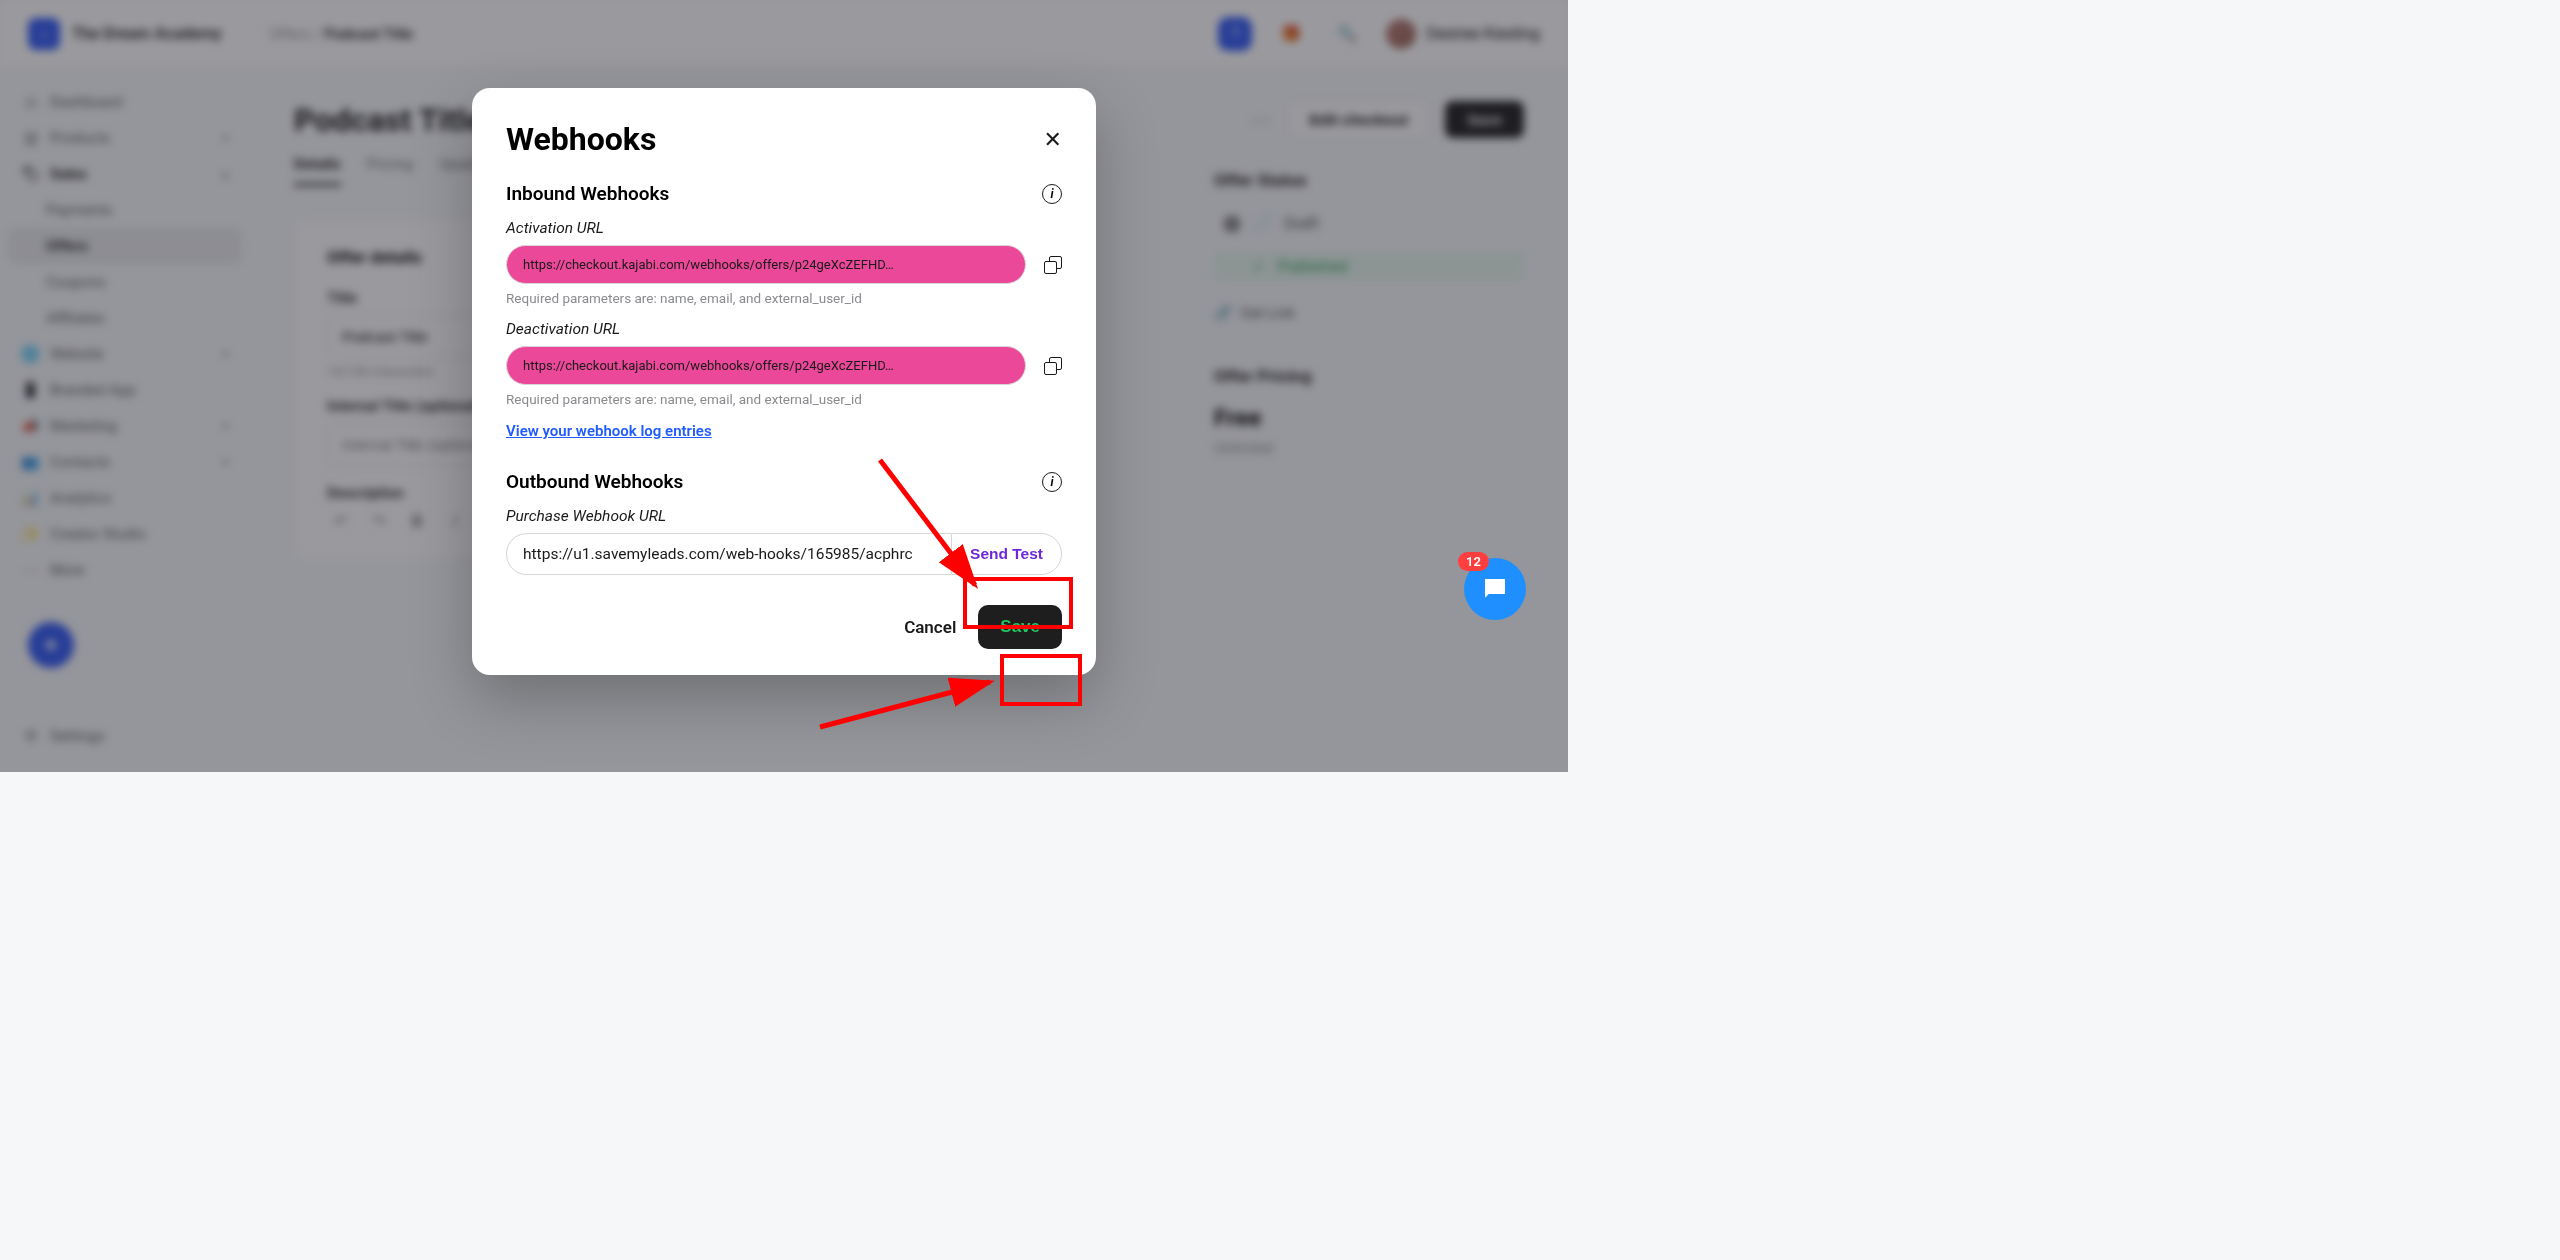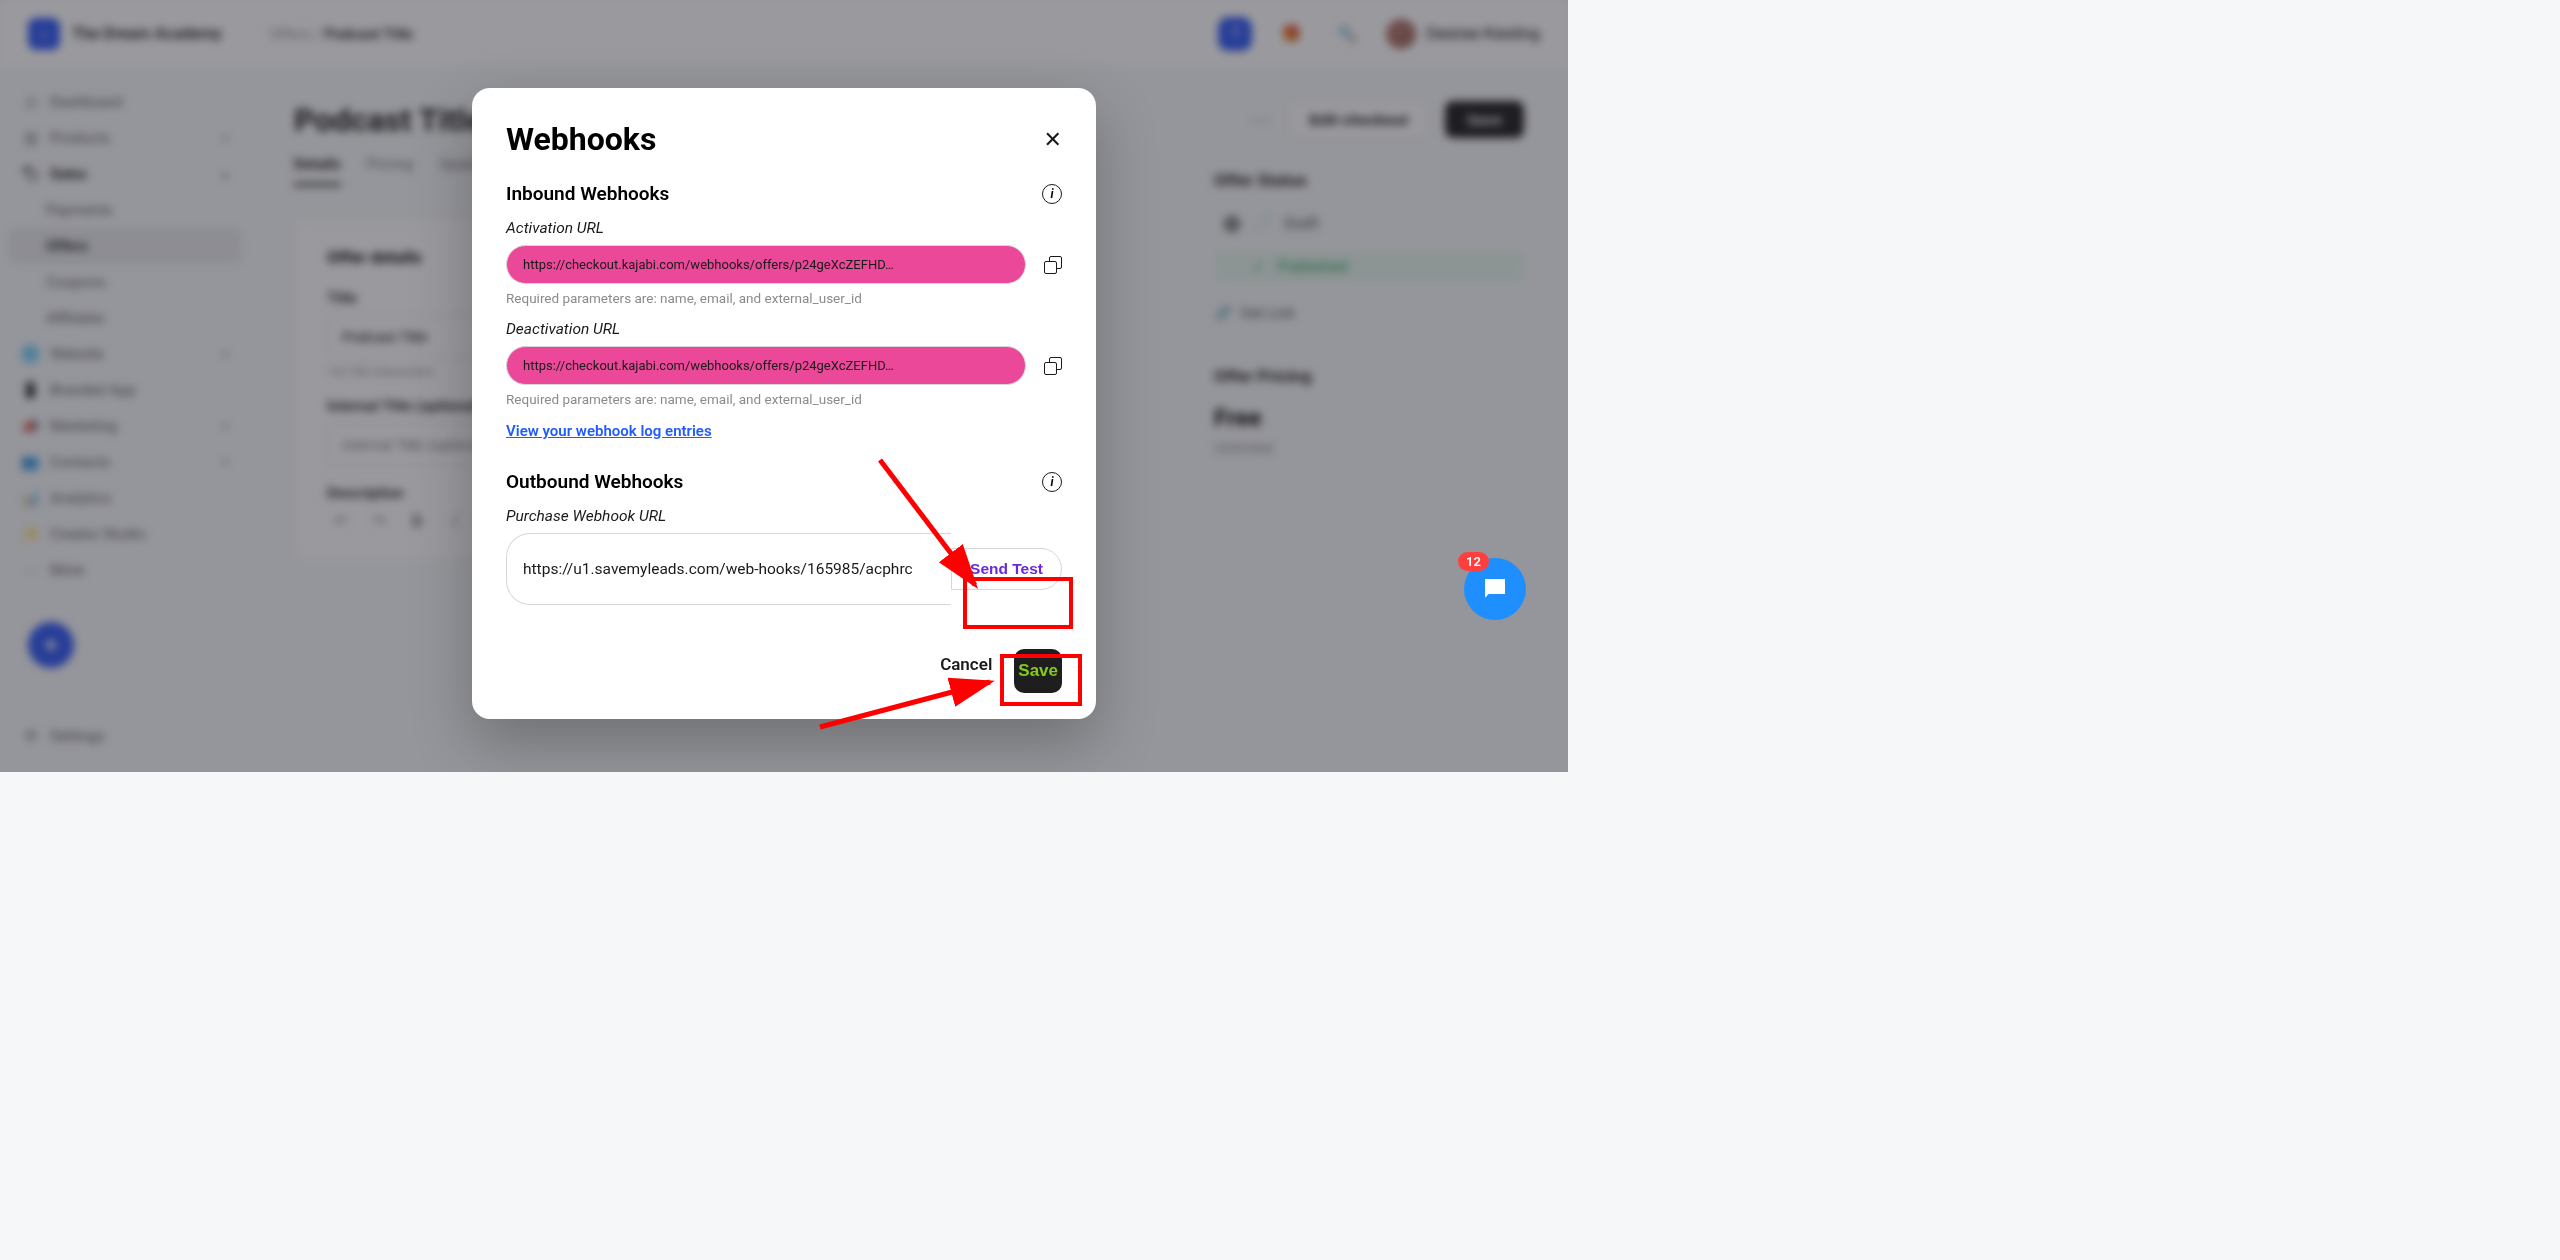--- a/index.html
+++ b/index.html
@@ -193,21 +193,21 @@
   width: 11px; height: 11px;
 }
 .copy-ico::before { top: 0; left: 5px; }
 .copy-ico::after { top: 5px; left: 0; background:#fff; }
 
 .m-hint { font-size: 13.5px; color: #8a8b8f; margin-bottom: 14px; }
 .m-link { font-size: 15px; color: #1f5bff; text-decoration: underline; font-weight: 600; margin-bottom: 24px; display: inline-block; }
 
 .pw-row { display: flex; align-items: center; }
 .pw-input {
-  flex: 1; padding: 26px 16px;
+  flex: 1; padding: 11px 16px;
   border: 1px solid #d7d7da;
   border-radius: 24px 0 0 24px;
   font-size: 15.5px; color: #1a1a1a;
   white-space: nowrap; overflow: hidden; text-overflow: ellipsis;
   background: #fff;
   border-right: none;
 }
 .send-test {
   padding: 11px 18px;
   border: 1px solid #d7d7da;
@@ -221,24 +221,24 @@
   border: 4px solid #ff0000;
   pointer-events: none;
 }
 
 .modal-footer {
   display: flex; justify-content: flex-end; align-items: center;
   gap: 22px; margin-top: 30px;
 }
 .m-cancel { font-size: 17px; font-weight: 600; color: #1a1a1a; cursor: pointer; }
 .m-save {
-  padding: 12px 4px;
-  background: #1e1e1e; color: #84cc16;
+  padding: 12px 22px;
+  background: #1e1e1e; color: #22c55e;
   font-size: 17px; font-weight: 700;
-  border-radius: 10px; border: none; cursor: pointer; margin-top: 14px;
+  border-radius: 10px; border: none; cursor: pointer;
 }
 
 
 .arrow-svg { position: absolute; pointer-events: none; }
 
 
 .fab {
   position: absolute;
   right: 42px; bottom: 152px;
   width: 62px; height: 62px;

